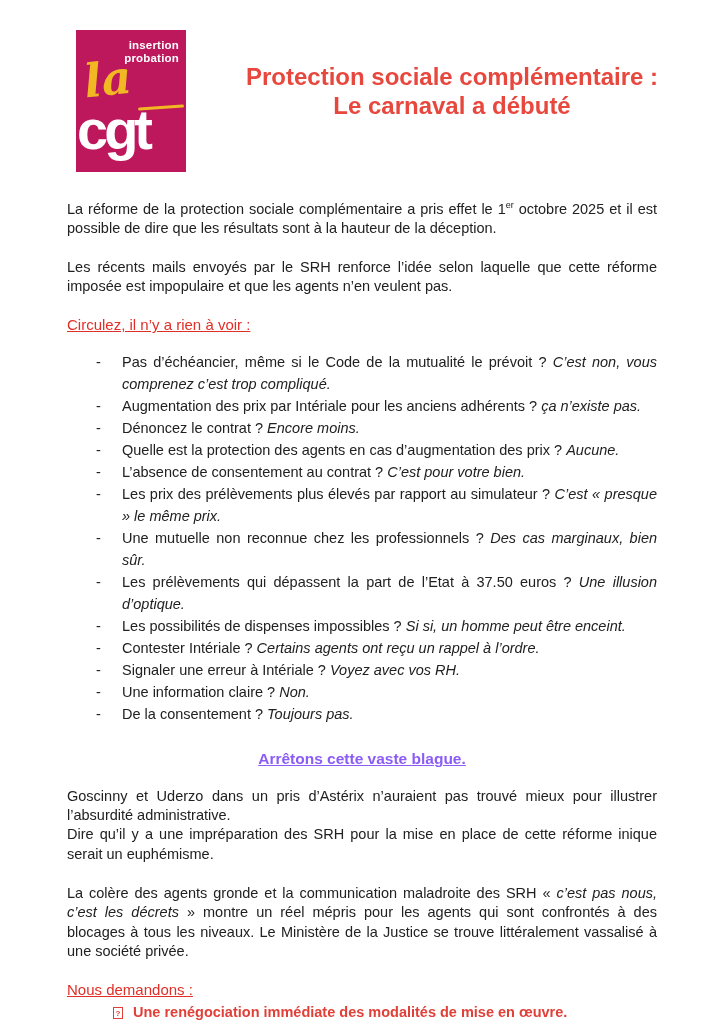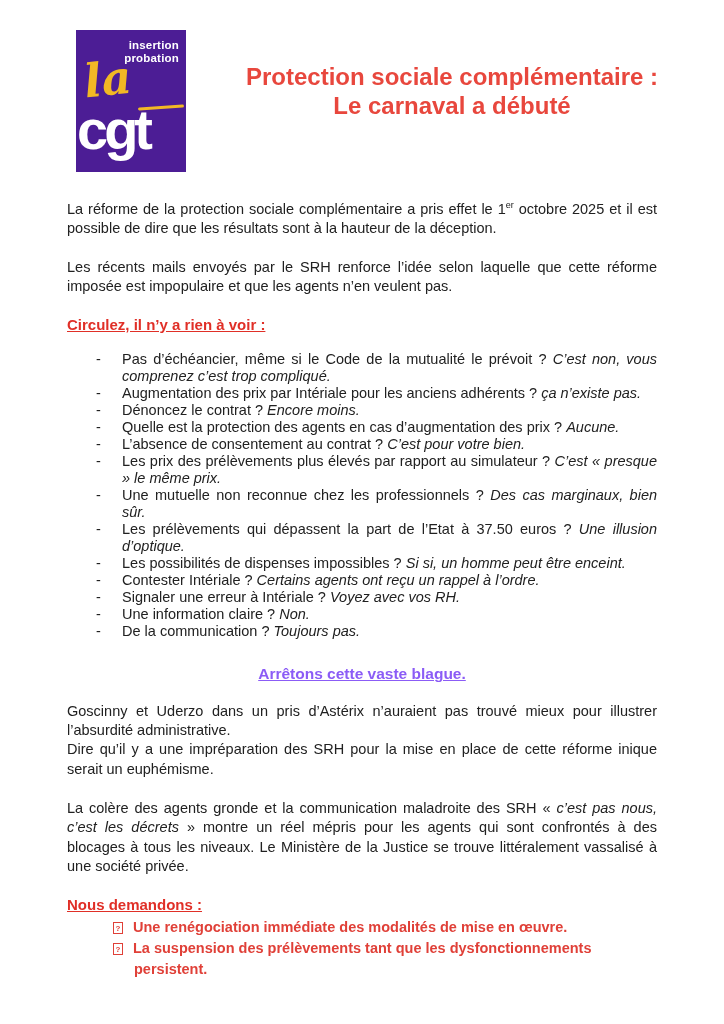--- a/index.html
+++ b/index.html
@@ -8,21 +8,21 @@
     width:724px; height:1024px; margin:0 auto; position:relative;
     font-family:"Liberation Sans", sans-serif;
     color:#212121; overflow:hidden;
   }
   .page { position:relative; width:724px; height:1024px; background:#ffffff; }
 
   
   .header { position:relative; height:172px; }
   .logo {
     position:absolute; left:76px; top:30px; width:110px; height:142px;
-    background:#4c1d95; overflow:hidden;
+    background:#be185d; overflow:hidden;
   }
   .logo-top {
     position:absolute; top:9px; right:7px; text-align:right;
     color:#ffffff; font-weight:bold; font-size:11.5px; line-height:13px;
     letter-spacing:.2px;
   }
   .logo-la {
     position:absolute; left:8px; top:26px;
     font-family:"DejaVu Serif", serif; font-style:italic; font-weight:bold;
     font-size:46px; color:#f2b824; transform:rotate(-6deg); line-height:1;
@@ -41,32 +41,32 @@
     text-align:center; font-weight:bold; font-size:24px; line-height:29px;
     color:#e8473d;
   }
 
   
   .content { padding:28px 67px 0 67px; font-size:14.5px; line-height:19.3px; }
   .content p { text-align:justify; margin-bottom:19px; color:#212121; }
   sup { font-size:9px; vertical-align:super; line-height:0; }
 
   .red-heading {
-    color:#e02f27; font-weight:bold; font-size:15px;
+    color:#e02f27; font-weight:normal; font-size:15px;
     text-decoration:underline; margin:0 0 17px 0;
   }
   .center-heading {
     color:#8b5cf6; font-weight:bold; font-size:15.5px;
     text-decoration:underline; text-align:center; margin:24px 0 18px 0;
   }
 
   ul.qa-list { list-style:none; margin:16px 0 6px 0; }
   ul.qa-list li {
     text-align:justify; padding-left:55px; text-indent:-26px;
-    line-height:17px; color:#212121;
+    line-height:22px; color:#212121;
   }
   ul.qa-list .dash { display:inline-block; width:26px; text-indent:0; }
   ul.qa-list i { font-style:italic; }
 
   ul.demands-list { list-style:none; margin:0 0 0 0; }
   ul.demands-list li {
     color:#e04038; font-weight:bold; padding-left:67px; text-indent:-21px;
     line-height:21px; font-size:14.5px;
   }
   .tofu {
@@ -111,21 +111,21 @@
       <li><span class="dash">-</span><span>Dénoncez le contrat ?</span> <i>Encore moins.</i></li>
       <li><span class="dash">-</span><span>Quelle est la protection des agents en cas d’augmentation des prix ?</span> <i>Aucune.</i></li>
       <li><span class="dash">-</span><span>L’absence de consentement au contrat ?</span> <i>C’est pour votre bien.</i></li>
       <li><span class="dash">-</span><span>Les prix des prélèvements plus élevés par rapport au simulateur ?</span> <i>C’est « presque » le même prix.</i></li>
       <li><span class="dash">-</span><span>Une mutuelle non reconnue chez les professionnels ?</span> <i>Des cas marginaux, bien sûr.</i></li>
       <li><span class="dash">-</span><span>Les prélèvements qui dépassent la part de l’Etat à 37.50 euros ?</span> <i>Une illusion d’optique.</i></li>
       <li><span class="dash">-</span><span>Les possibilités de dispenses impossibles ?</span> <i>Si si, un homme peut être enceint.</i></li>
       <li><span class="dash">-</span><span>Contester Intériale ?</span> <i>Certains agents ont reçu un rappel à l’ordre.</i></li>
       <li><span class="dash">-</span><span>Signaler une erreur à Intériale ?</span> <i>Voyez avec vos RH.</i></li>
       <li><span class="dash">-</span><span>Une information claire ?</span> <i>Non.</i></li>
-      <li><span class="dash">-</span><span>De la communication ?</span> <i>Toujours pas.</i></li>
+      <li><span class="dash">-</span><span>De la consentement ?</span> <i>Toujours pas.</i></li>
     </ul>
 
     <div class="center-heading">Arrêtons cette vaste blague.</div>
 
     <p style="margin-bottom:0;"><span>Goscinny et Uderzo dans un pris d’Astérix n’auraient pas trouvé mieux pour illustrer l’absurdité administrative.</span></p>
     <p><span>Dire qu’il y a une impréparation des SRH pour la mise en place de cette réforme inique serait un euphémisme.</span></p>
 
     <p style="margin-top:20px;"><span>La colère des agents gronde et la communication maladroite des SRH « </span><i>c’est pas nous, c’est les décrets</i><span> » montre un réel mépris pour les agents qui sont confrontés à des blocages à tous les niveaux. Le Ministère de la Justice se trouve littéralement vassalisé à une société privée.</span></p>
 
     <div class="red-heading" style="margin-bottom:3px;">Nous demandons :</div>

